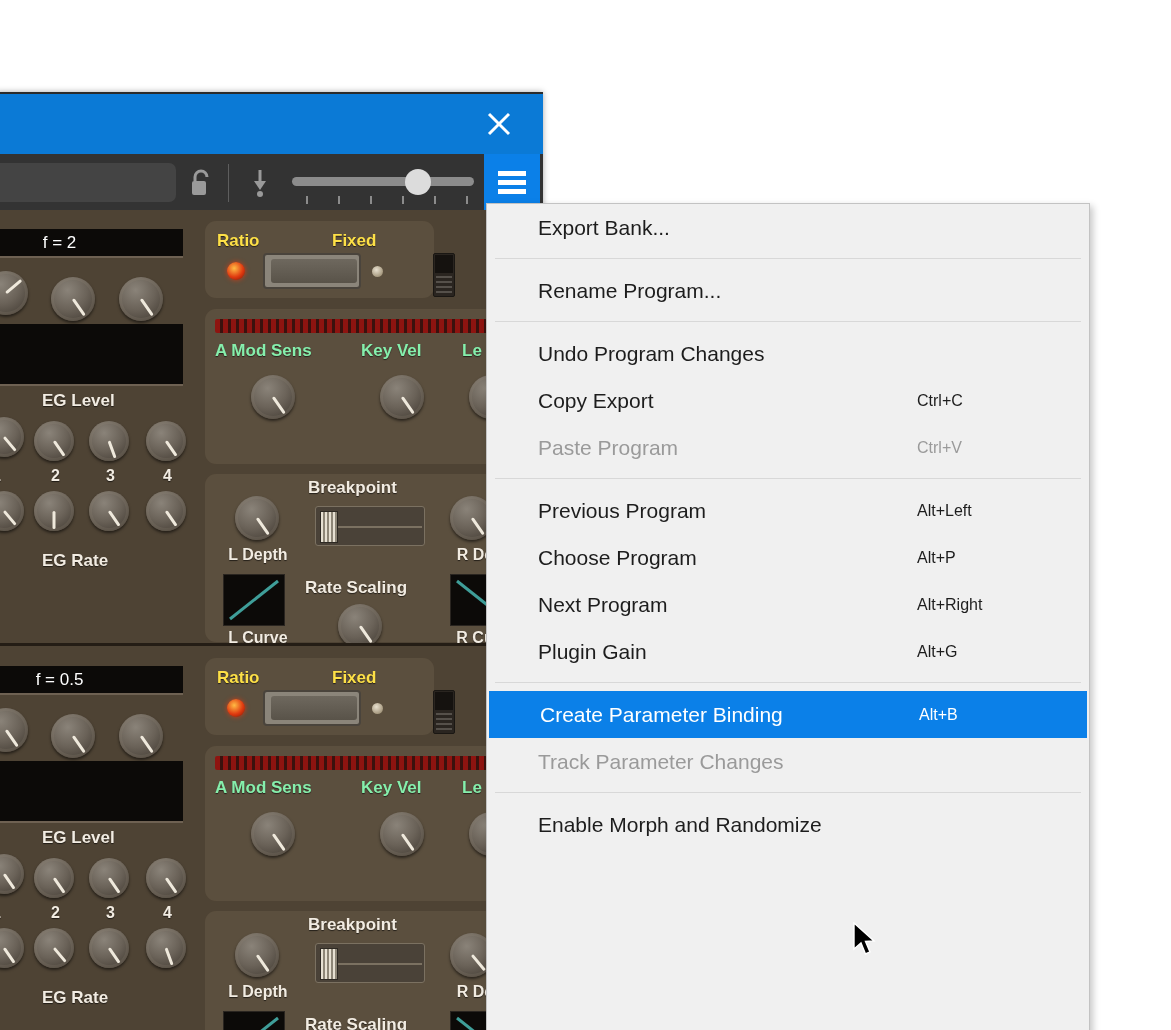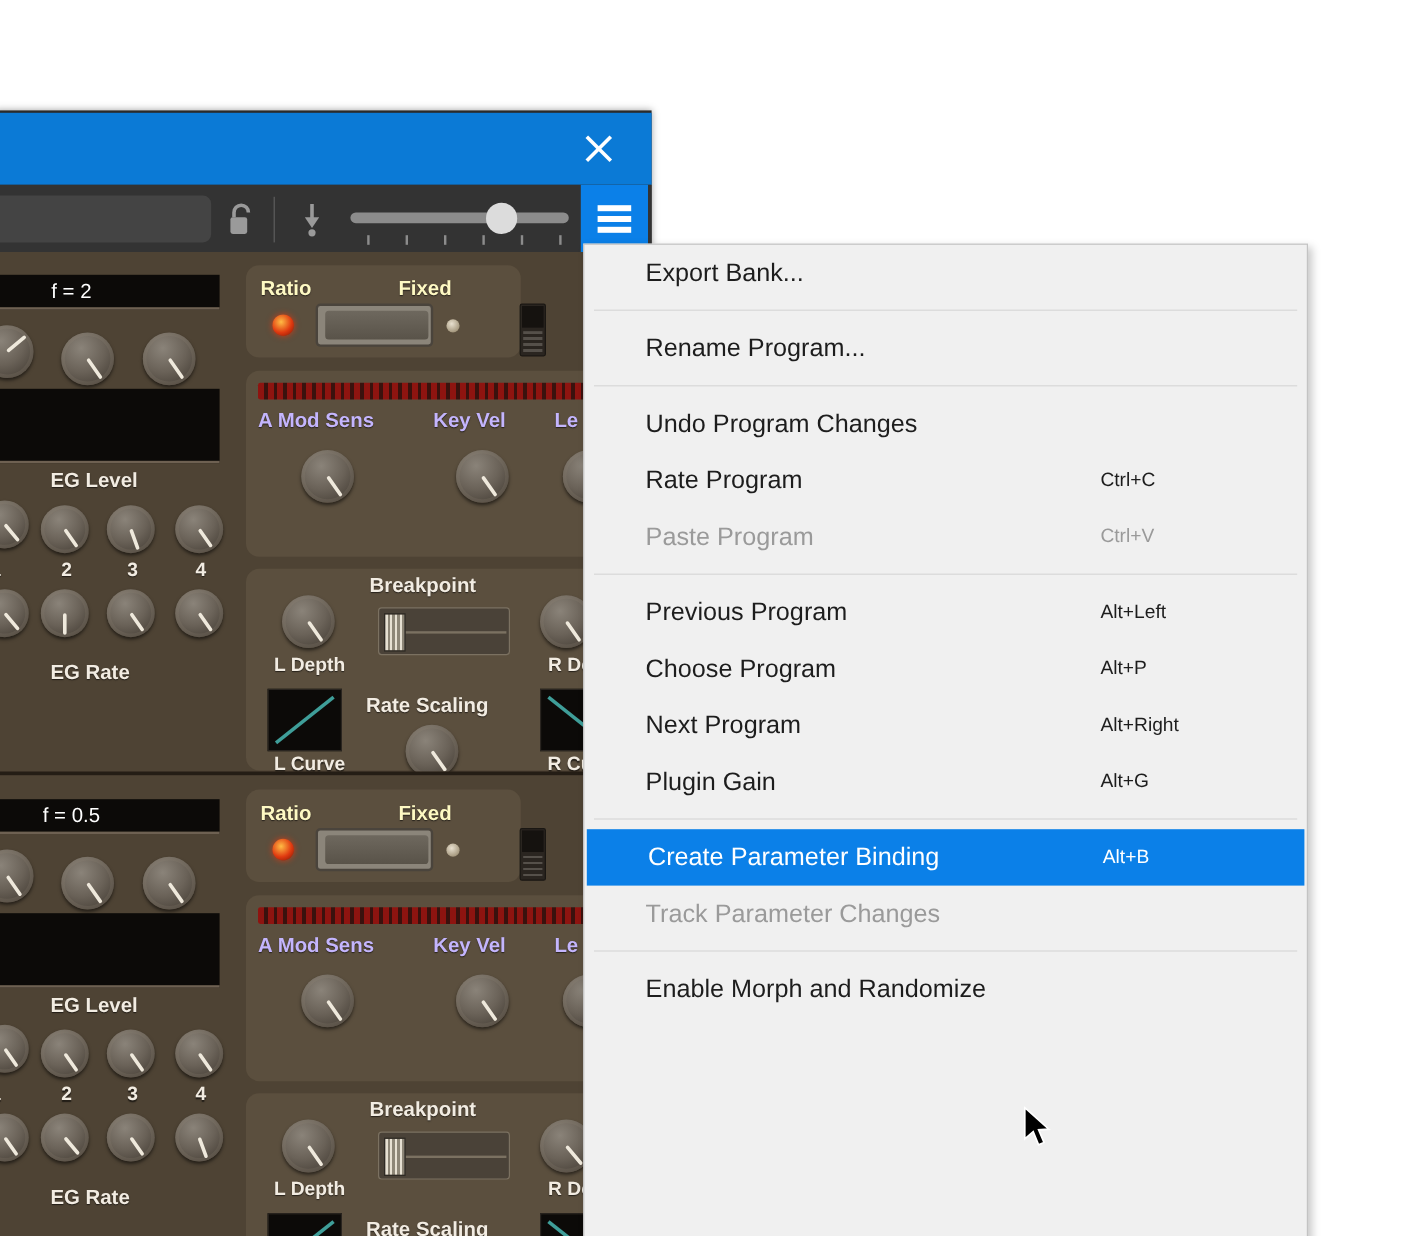--- a/index.html
+++ b/index.html
@@ -92,21 +92,21 @@
     position: absolute; background: #5b4f3e; border-radius: 11px;
   }
   .freq-readout {
     position: absolute; left: -60px; top: 20px; width: 247px; height: 29px;
     background: #0c0a08; border-bottom: 2px solid #6e6152;
     color: #ffffff; font-size: 17px;
     display: flex; align-items: center; justify-content: center;
   }
   .ratio-box { left: 209px; top: 12px; width: 229px; height: 77px; }
   .ratio-lbl, .fixed-lbl {
-    position: absolute; top: 10px; color: #fef9c3; font-size: 17px; font-weight: bold;
+    position: absolute; top: 10px; color: #fde047; font-size: 17px; font-weight: bold;
     text-shadow: 0 1px 1px rgba(0,0,0,.6);
   }
   .ratio-lbl { left: 12px; }
   .fixed-lbl { left: 127px; }
   .led {
     position: absolute; left: 22px; top: 41px; width: 18px; height: 18px;
     border-radius: 50%; background: radial-gradient(circle at 40% 35%, #ffbb44 0%, #e03a10 55%, #7a1403 100%);
     box-shadow: 0 0 5px rgba(224,58,16,.85);
   }
   .led.off {
@@ -135,21 +135,21 @@
     background: repeating-linear-gradient(180deg,#55504a 0 2px,#2a2520 2px 5px);
   }
 
   .mod-box { left: 209px; top: 100px; width: 330px; height: 155px; }
   .led-strip {
     position: absolute; left: 10px; top: 10px; width: 310px; height: 14px;
     background: repeating-linear-gradient(90deg,#8e1410 0 5px, #3a120e 5px 8px);
     border-radius: 2px;
   }
   .mod-lbl {
-    position: absolute; top: 32px; color: #c4b5fd; font-size: 17px; font-weight: bold;
+    position: absolute; top: 32px; color: #86efac; font-size: 17px; font-weight: bold;
     text-shadow: 0 1px 1px rgba(0,0,0,.6);
   }
   .eg-graph {
     position: absolute; left: -60px; top: 115px; width: 247px; height: 62px;
     background: #0c0a08; border-bottom: 2px solid #6e6152; overflow: hidden;
   }
   .sec-lbl {
     position: absolute; color: #f2ece2; font-size: 17px; font-weight: bold;
     text-shadow: 0 1px 1px rgba(0,0,0,.6);
   }
@@ -435,21 +435,21 @@
       </div>
       <div class="ctx-sep"></div>
       <div class="ctx-item">
         <span>Rename Program...</span>
       </div>
       <div class="ctx-sep"></div>
       <div class="ctx-item">
         <span>Undo Program Changes</span>
       </div>
       <div class="ctx-item">
-        <span>Rate Program</span>
+        <span>Copy Export</span>
         <span class="shortcut">Ctrl+C</span>
       </div>
       <div class="ctx-item disabled">
         <span>Paste Program</span>
         <span class="shortcut">Ctrl+V</span>
       </div>
       <div class="ctx-sep"></div>
       <div class="ctx-item">
         <span>Previous Program</span>
         <span class="shortcut">Alt+Left</span>

